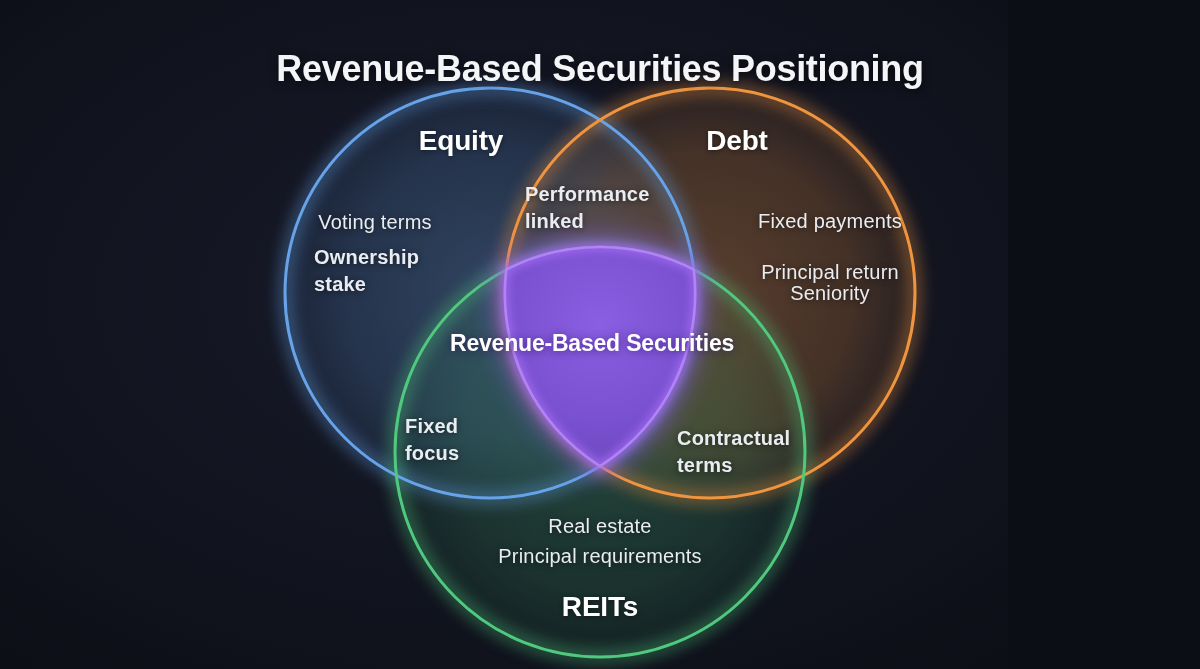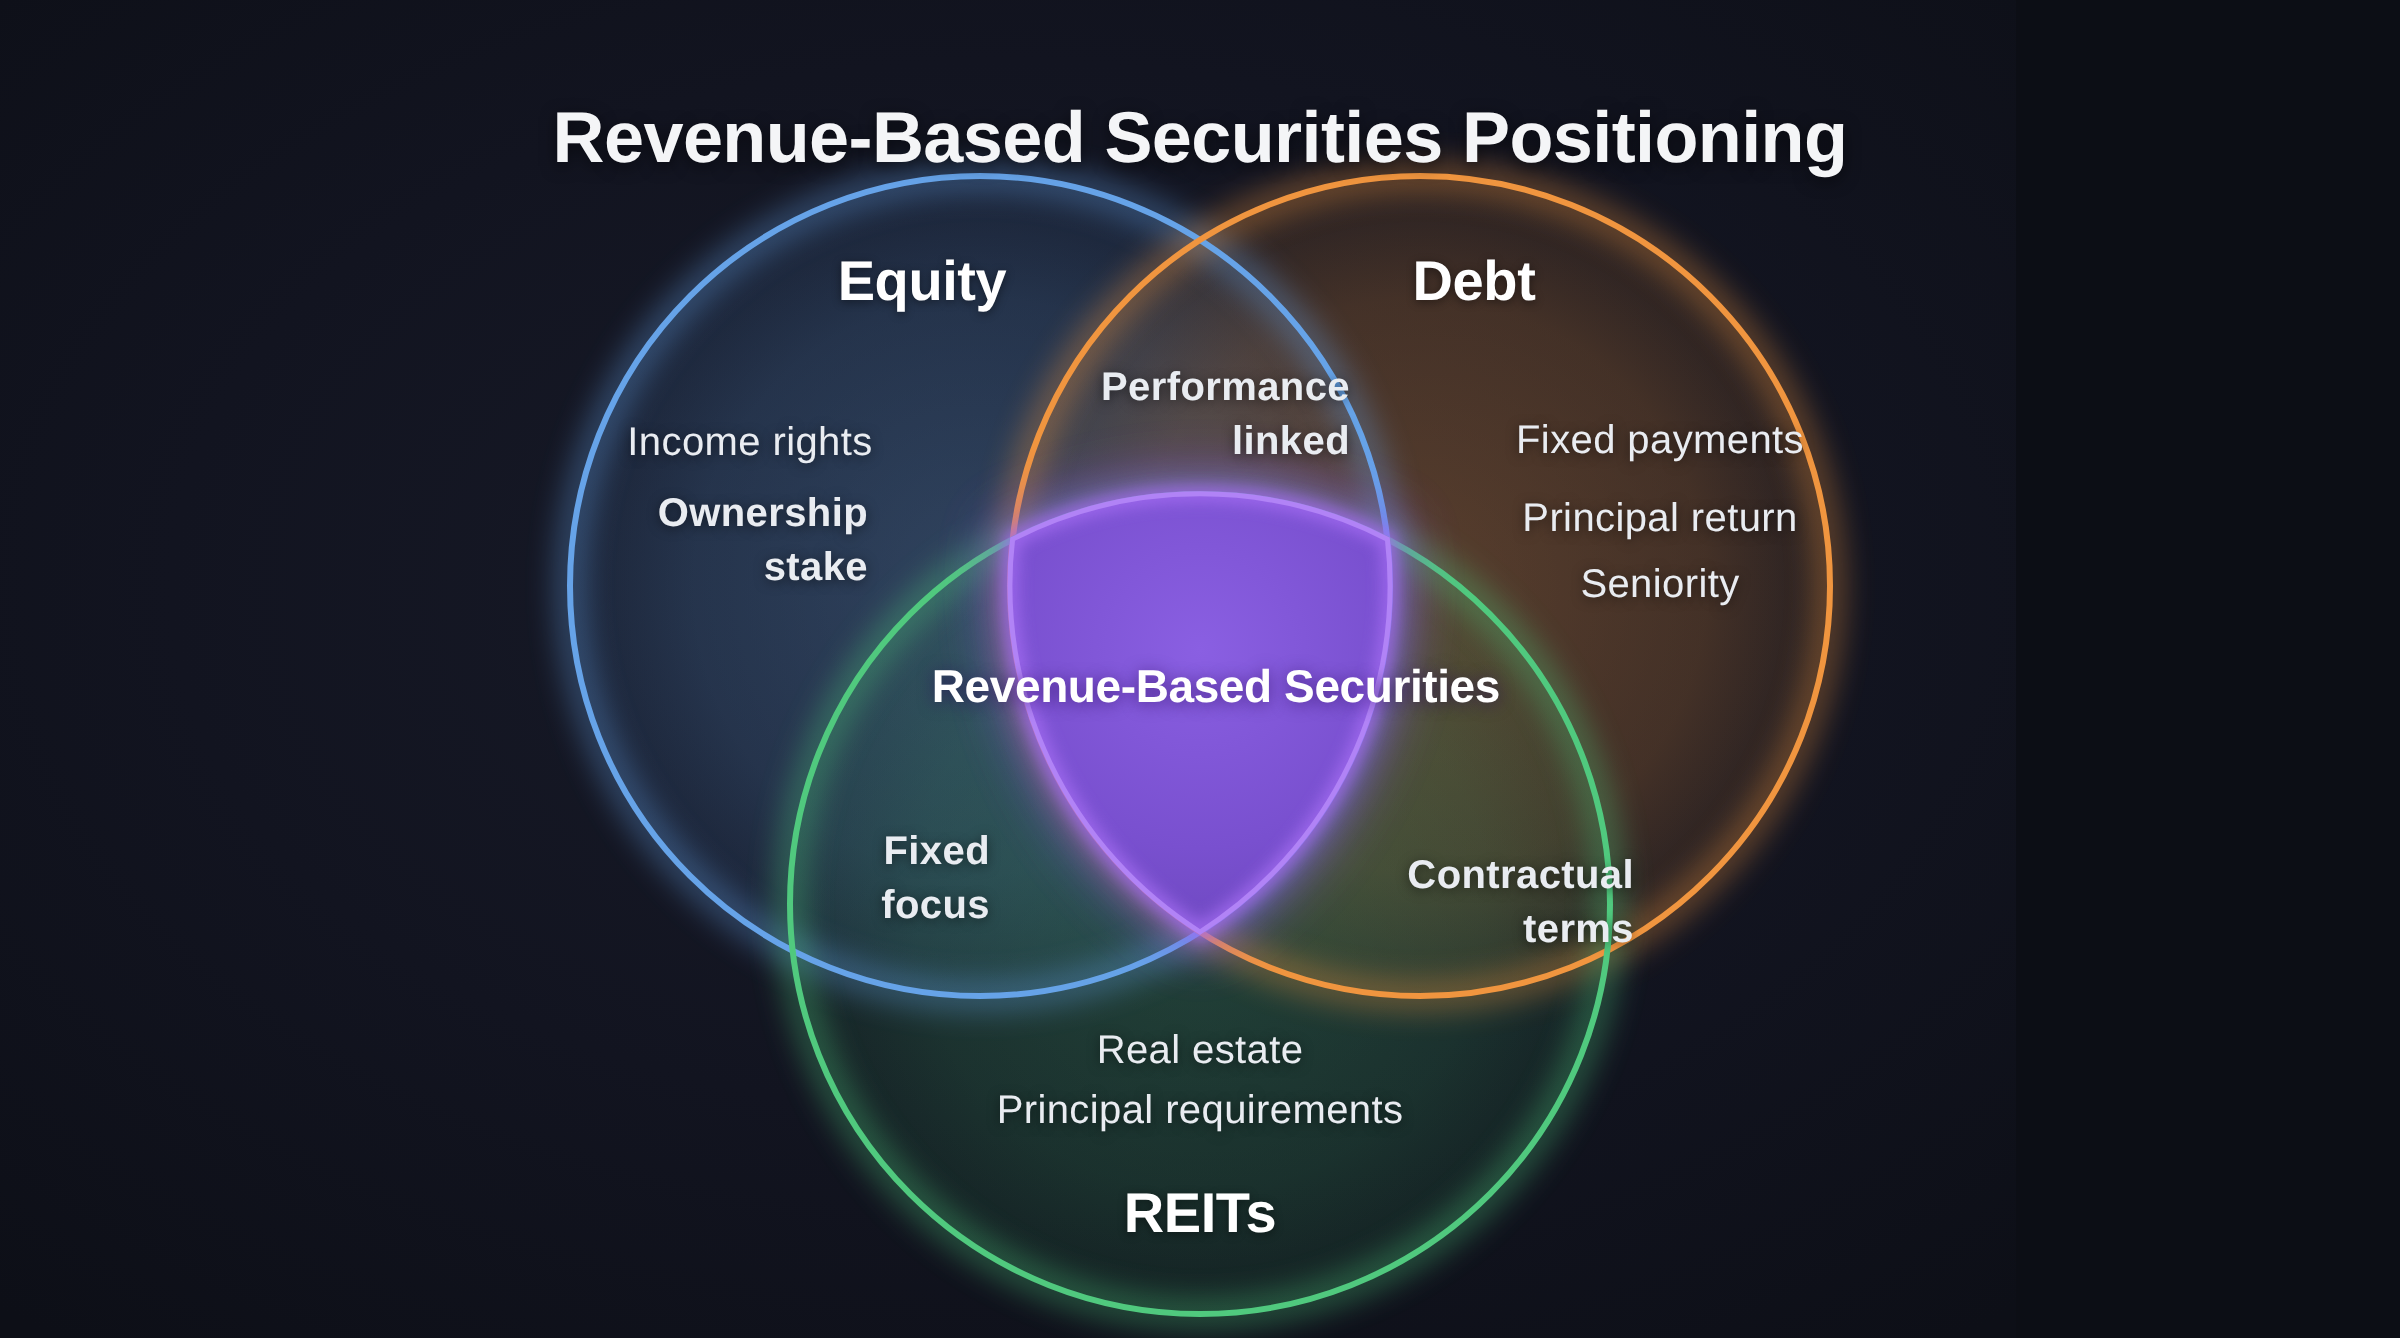--- a/index.html
+++ b/index.html
@@ -7,21 +7,21 @@
     position:relative;
     width:1008px;height:669px;
     overflow:hidden;
     background:radial-gradient(ellipse 760px 480px at 50% 44%, #181b29 0%, #121420 55%, #0d0f17 100%);
     font-family:"Liberation Sans","DejaVu Sans",sans-serif;
   }
   svg.venn{position:absolute;left:0;top:0;}
   .lbl{
     position:absolute;
     transform:translate(-50%,-50%);
-    text-align:right;
+    text-align:left;
     color:#e9ecf1;
     font-size:20px;
     line-height:1.35;
     letter-spacing:.2px;
     text-shadow:0 1px 6px rgba(0,0,0,.5);
     white-space:nowrap;
   }
   .wrap{white-space:normal;font-weight:bold;}
   .hdr{
     font-weight:bold;
@@ -100,25 +100,25 @@
     <path d="M 506.3 269.6 A 205 205 0 0 1 693.7 269.6 A 205 205 0 0 1 600 466 A 205 205 0 0 1 506.3 269.6 Z" fill="none" stroke="#a76ef5" stroke-width="7" opacity="0.9" filter="url(#soft3)"></path>
     <path d="M 506.3 269.6 A 205 205 0 0 1 693.7 269.6 A 205 205 0 0 1 600 466 A 205 205 0 0 1 506.3 269.6 Z" fill="none" stroke-width="2.5" stroke="#b183f6"></path>
   </svg>
 
   <h1 class="title">Revenue-Based Securities Positioning</h1>
 
   <div class="lbl hdr" style="left:461px;top:141px">Equity</div>
   <div class="lbl hdr" style="left:737px;top:141px">Debt</div>
   <div class="lbl hdr" style="left:600px;top:607px">REITs</div>
 
-  <div class="lbl" style="left:375px;top:222px">Income rights</div>
+  <div class="lbl" style="left:375px;top:222px">Voting terms</div>
   <div class="lbl wrap" style="left:374px;top:271px;width:120px">Ownership stake</div>
 
   <div class="lbl" style="left:830px;top:221px">Fixed payments</div>
-  <div class="lbl" style="left:830px;top:260px">Principal return</div>
+  <div class="lbl" style="left:830px;top:272px">Principal return</div>
   <div class="lbl" style="left:830px;top:293px">Seniority</div>
 
   <div class="lbl" style="left:600px;top:526px">Real estate</div>
   <div class="lbl" style="left:600px;top:556px">Principal requirements</div>
 
   <div class="lbl wrap" style="left:600px;top:208px;width:150px">Performance linked</div>
   <div class="lbl wrap" style="left:450px;top:440px;width:90px">Fixed focus</div>
   <div class="lbl wrap" style="left:747px;top:452px;width:140px">Contractual terms</div>
 
   <div class="lbl center-lbl" style="left:600px;top:343px">Revenue-Based Securities</div>

